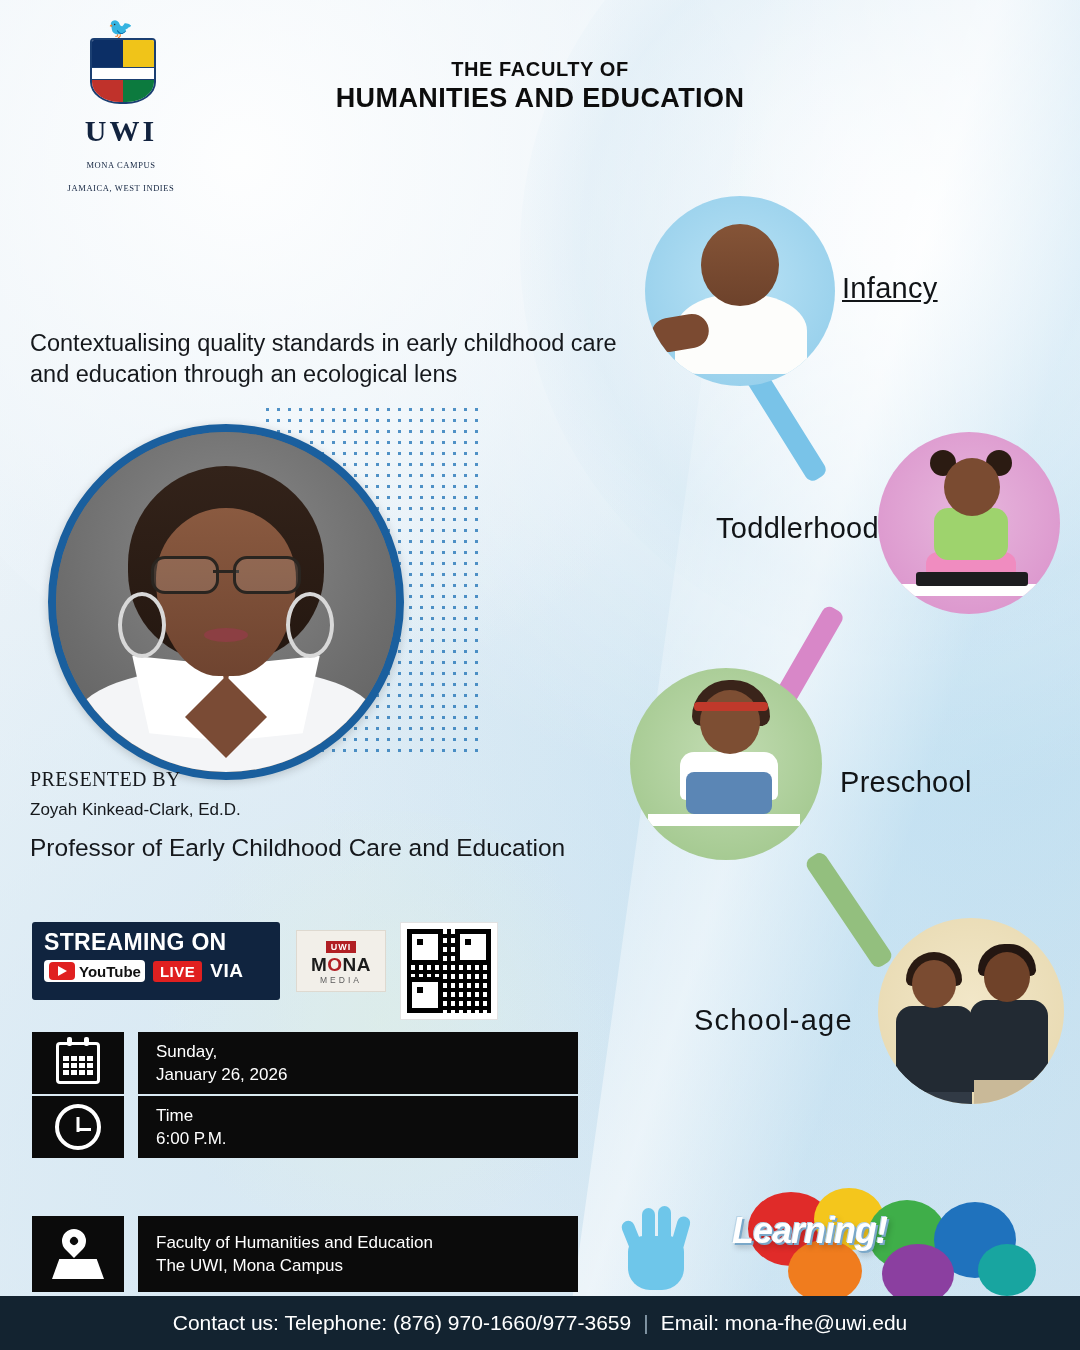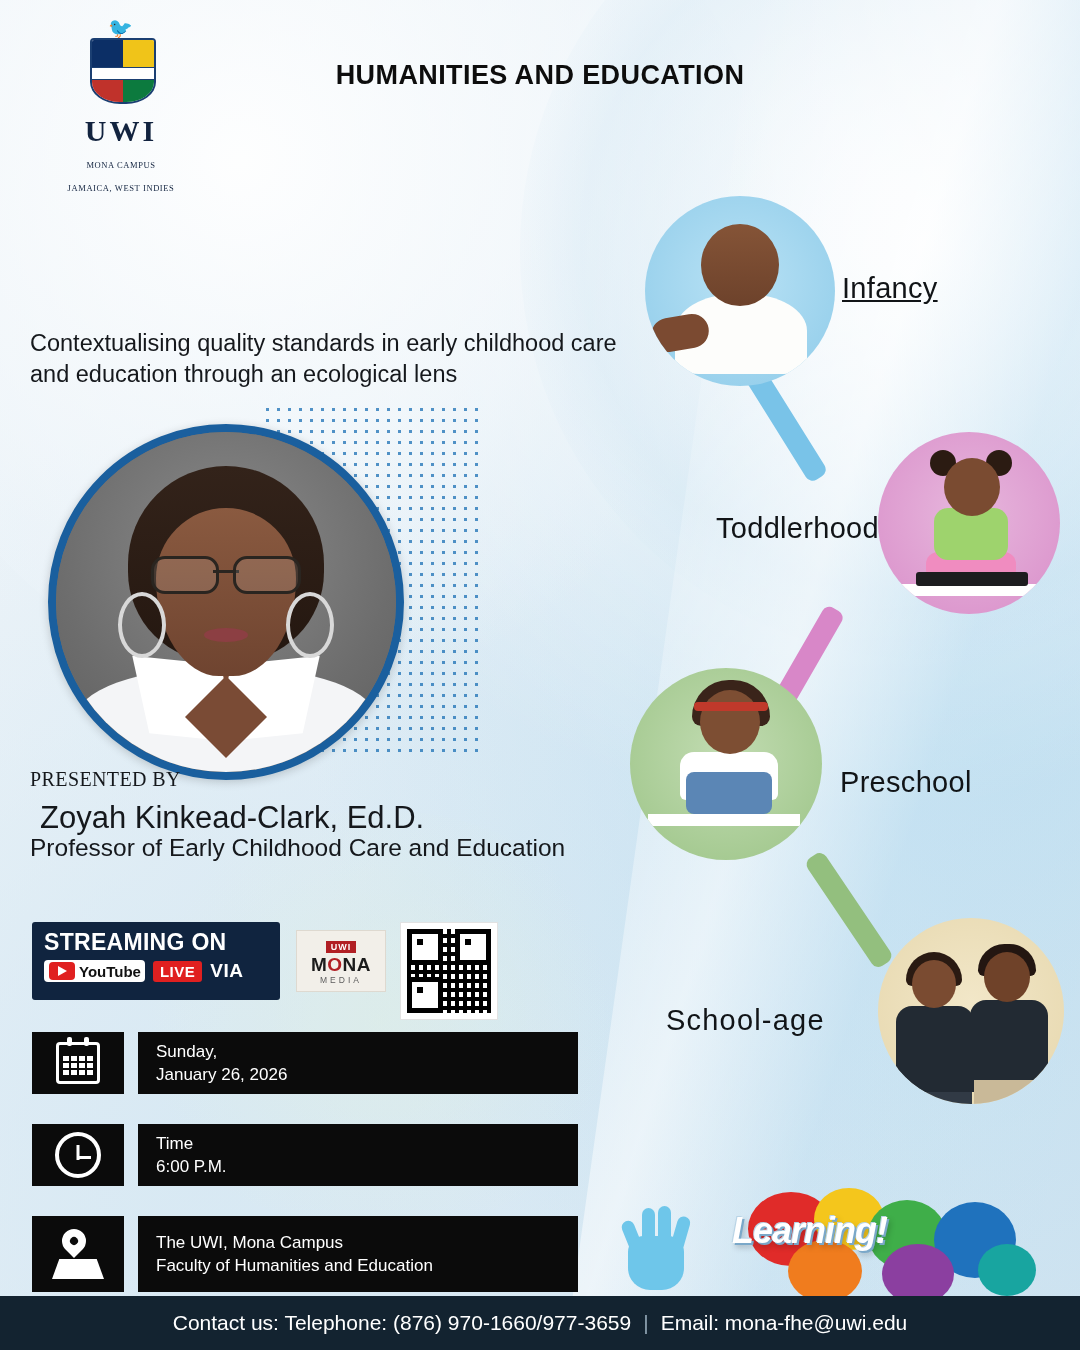--- a/index.html
+++ b/index.html
@@ -267,22 +267,22 @@
   .presented-by {
     position: absolute;
     left: 30px; top: 768px;
     font-size: 20px;
     letter-spacing: 0.4px;
     color: #15181c;
     font-family: Liberation Serif, serif;
   }
   .presenter-name {
     position: absolute;
-    left: 40px; top: 800px;
-    font-size: 31px;
+    left: 30px; top: 800px;
+    font-size: 17px;
     color: #15181c;
   }
   .presenter-role {
     position: absolute;
     left: 30px; top: 834px;
     font-size: 24.5px;
     color: #15181c;
   }
 
   
@@ -437,21 +437,21 @@
     margin-left: 14px;
     padding: 0 18px;
     display: flex;
     flex-direction: column;
     justify-content: center;
     box-sizing: border-box;
     font-size: 17px;
     line-height: 1.38;
   }
   .detail.date { left: 32px; top: 1032px; }
-  .detail.time { left: 32px; top: 1124px; justify-content: flex-end; }
+  .detail.time { left: 32px; top: 1096px; justify-content: flex-end; }
   .detail.venue { left: 32px; top: 1216px; height: 76px; }
   .detail.venue .detail-icon { height: 76px; }
 
   .ico-cal {
     width: 44px; height: 42px;
     border: 3px solid #fff;
     border-radius: 4px;
     position: relative;
     box-sizing: border-box;
     padding-top: 11px;
@@ -577,21 +577,21 @@
   }
   .stage-label {
     position: absolute;
     font-size: 29px;
     color: #111417;
     letter-spacing: 0.3px;
   }
   .lbl-infancy { left: 842px; top: 272px; text-decoration: underline; }
   .lbl-toddler { left: 716px; top: 512px; }
   .lbl-preschool { left: 840px; top: 766px; }
-  .lbl-school { left: 666px; top: 1004px; letter-spacing: 1.2px; }
+  .lbl-school { left: 694px; top: 1004px; letter-spacing: 1.2px; }
 
   
   .fig { position: absolute; }
   .baby-head {
     left: 56px; top: 28px;
     width: 78px; height: 82px;
     border-radius: 50%;
     background: linear-gradient(180deg, #855437 0%, #6d422b 100%);
   }
   .baby-body {
@@ -812,20 +812,21 @@
         <div class="crest-q d"></div>
         <div class="crest-band"></div>
       </div>
     </div>
     <div class="uwi-word">UWI</div>
     <div class="uwi-sub">MONA CAMPUS</div>
     <div class="uwi-sub">JAMAICA, WEST INDIES</div>
   </div>
 
   <div class="faculty">
+    <div class="faculty-line1">THE FACULTY OF</div>
     <div class="faculty-line2">HUMANITIES AND EDUCATION</div>
   </div>
 
   <div class="subtitle">Contextualising quality standards in early childhood care and education through an ecological lens</div>
 
   <div class="dots"></div>
 
   <div class="portrait">
     <div class="portrait-inner"></div>
     <div class="p-shirt"></div>
@@ -911,22 +912,22 @@
   </div>
 
   <div class="detail venue">
     <div class="detail-icon">
       <div class="ico-pin">
         <div class="ico-pin-base"></div>
         <div class="ico-pin-drop"></div>
       </div>
     </div>
     <div class="detail-text">
+      <span>Faculty of Humanities and Education</span>
       <span>The UWI, Mona Campus</span>
-      <span>Faculty of Humanities and Education</span>
     </div>
   </div>
 
   <div class="conn conn-1"></div>
   <div class="conn conn-2"></div>
   <div class="conn conn-3"></div>
 
   <div class="circ circ-infancy">
     <div class="fig baby-body"></div>
     <div class="fig baby-arm"></div>

